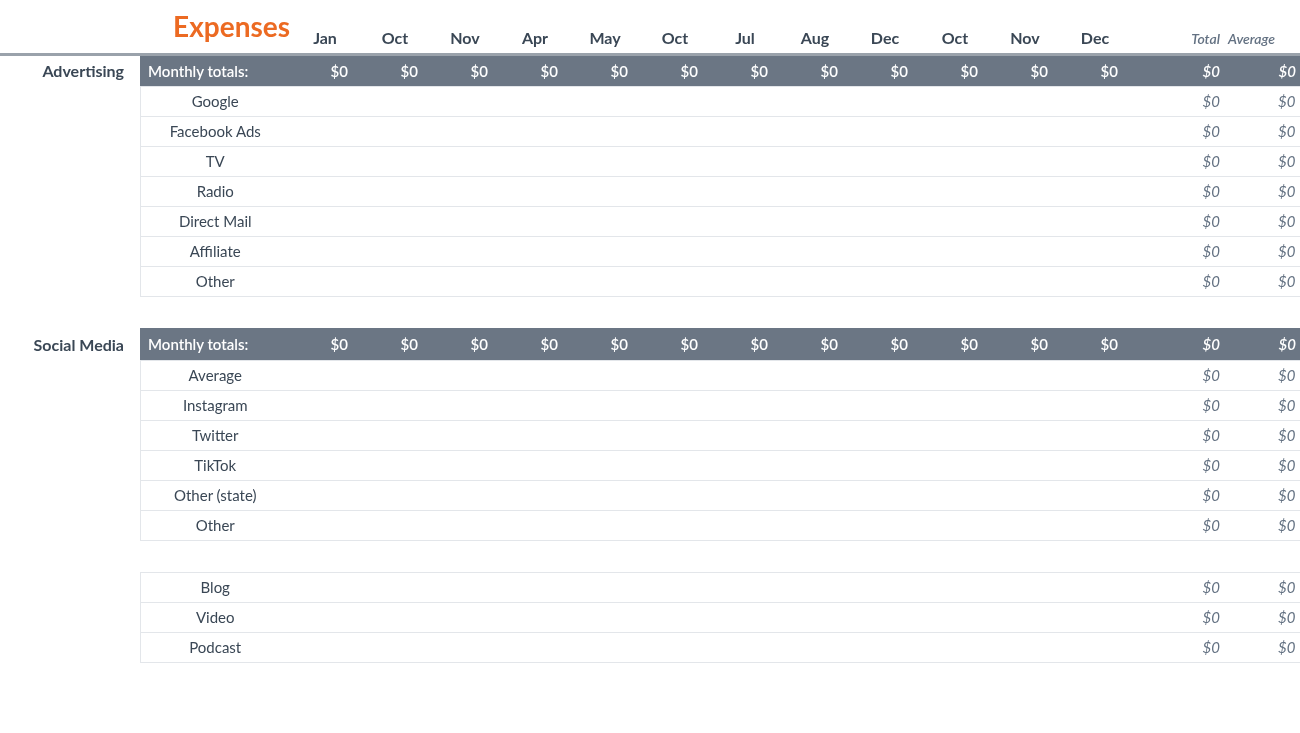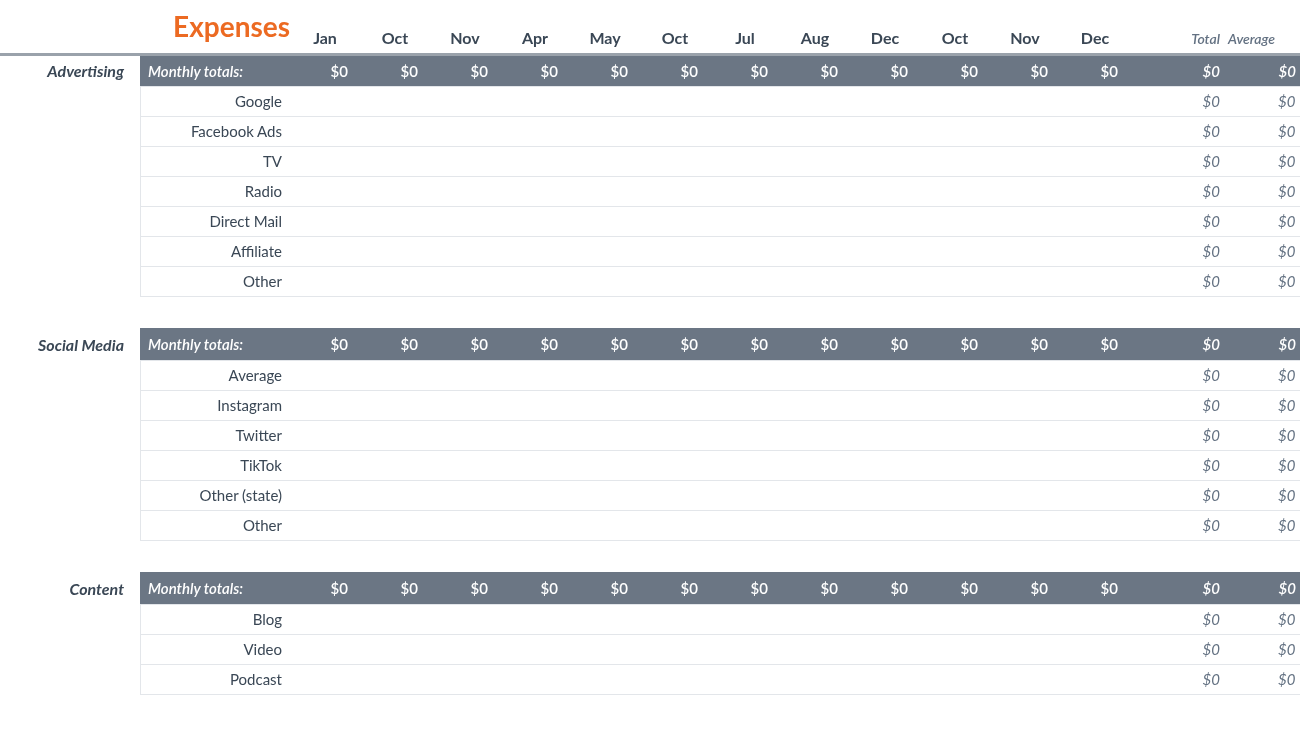--- a/index.html
+++ b/index.html
@@ -81,49 +81,47 @@
     color: #fff;
     height: 32px;
     font-weight: 600;
     padding-right: 8px;
     font-size: 15px;
   }
   tr.totals td.cat {
     background: #fff;
     color: #3a4755;
     font-weight: 700;
-    font-style: italic;
     text-align: right;
     padding-right: 16px;
     font-size: 16px;
   }
   tr.totals td.tlabel {
     text-align: left;
     padding-left: 8px;
-    font-style: italic;
   }
   tr.totals td.ttotal,
   tr.totals td.tavg {
     font-style: italic;
   }
   tr.totals td.tavg { padding-right: 4px; }
 
   
   tr.item td {
     height: 30px;
     border-top: 1px solid #e3e6ea;
     border-bottom: 1px solid #e3e6ea;
     padding-right: 8px;
   }
   tr.item td.cat {
     border: none;
     background: #fff;
   }
   tr.item td.ilabel {
-    text-align: right;
+    text-align: center;
     padding-left: 8px;
     border-left: 1px solid #e3e6ea;
   }
   tr.item td.month-cell {
     color: #3a4755;
   }
   tr.item td.itotal,
   tr.item td.iavg {
     font-style: italic;
     color: #637182;
@@ -466,38 +464,20 @@
         <td class="month-cell"></td>
         <td class="month-cell"></td>
         <td class="month-cell"></td>
         <td class="month-cell"></td>
         <td class="itotal">$0</td>
         <td class="iavg">$0</td>
       </tr>
       <tr class="spacer">
         <td colspan="16"></td>
       </tr>
-      <tr class="totals">
-        <td class="cat">Content</td>
-        <td class="tlabel">Monthly totals:</td>
-        <td class="tm">$0</td>
-        <td class="tm">$0</td>
-        <td class="tm">$0</td>
-        <td class="tm">$0</td>
-        <td class="tm">$0</td>
-        <td class="tm">$0</td>
-        <td class="tm">$0</td>
-        <td class="tm">$0</td>
-        <td class="tm">$0</td>
-        <td class="tm">$0</td>
-        <td class="tm">$0</td>
-        <td class="tm">$0</td>
-        <td class="ttotal">$0</td>
-        <td class="tavg">$0</td>
-      </tr>
       <tr class="item">
         <td class="cat"></td>
         <td class="ilabel">Blog</td>
         <td class="month-cell"></td>
         <td class="month-cell"></td>
         <td class="month-cell"></td>
         <td class="month-cell"></td>
         <td class="month-cell"></td>
         <td class="month-cell"></td>
         <td class="month-cell"></td>

